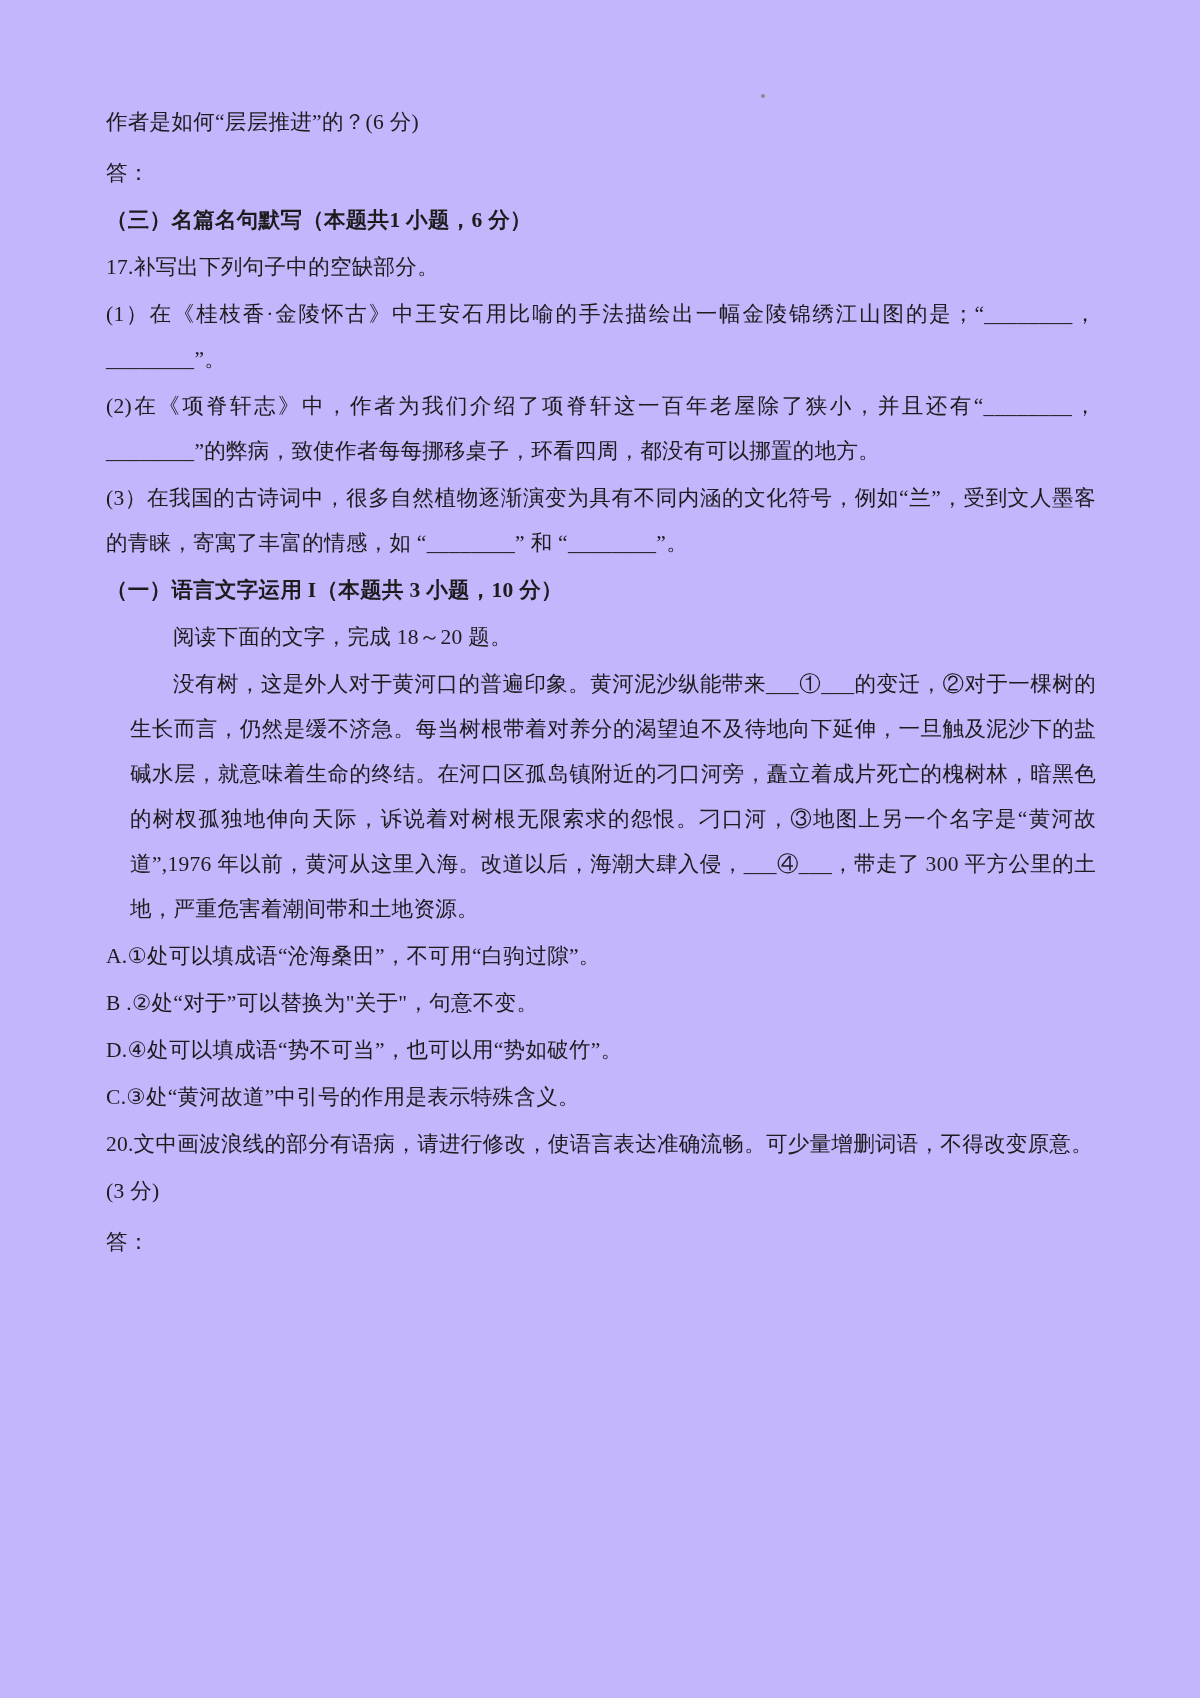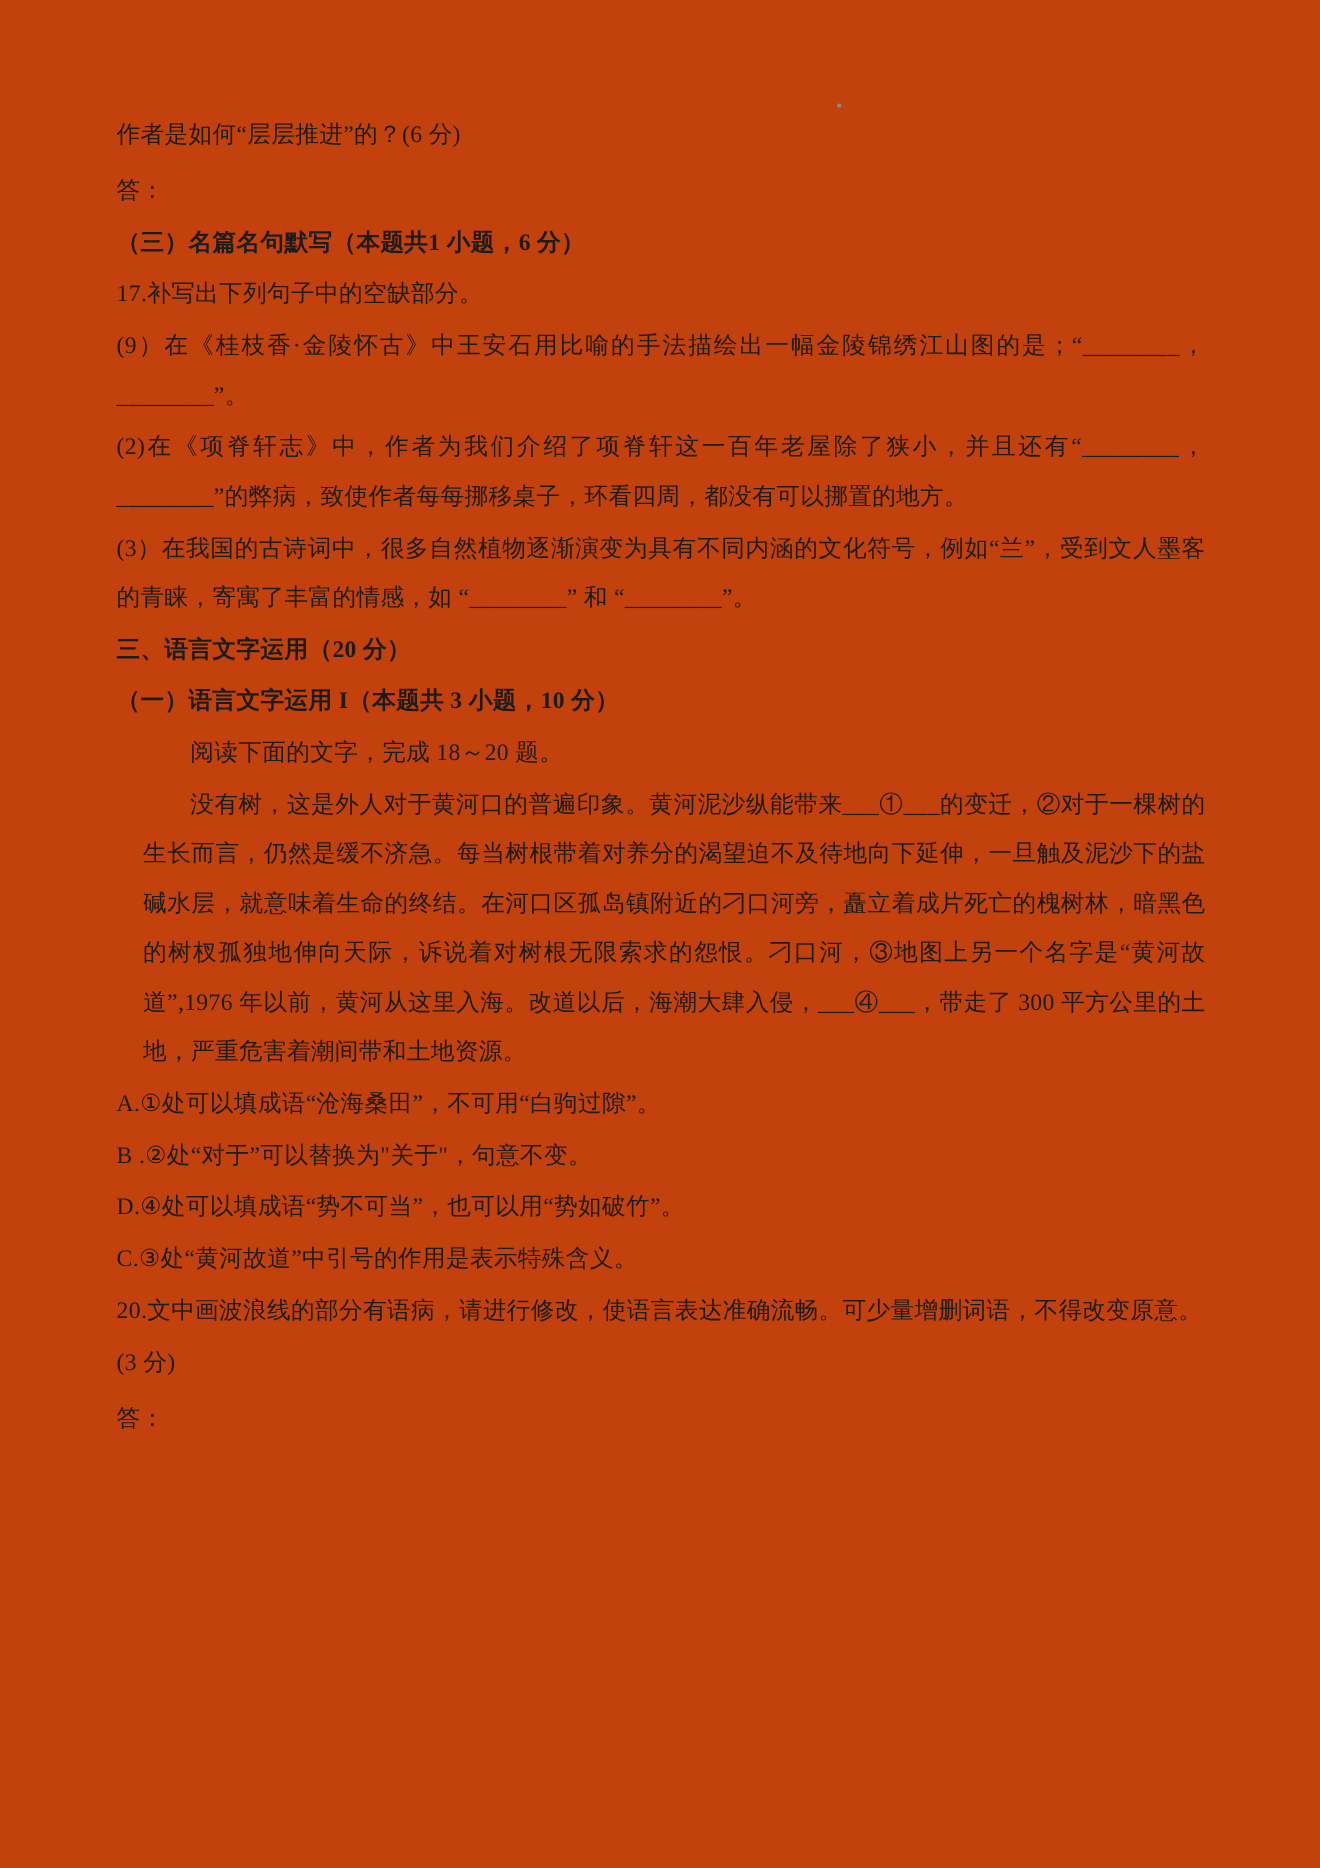--- a/index.html
+++ b/index.html
@@ -1,21 +1,21 @@
 <!DOCTYPE html>
 <html><head>
 <meta charset="utf-8">
 <style>
   html, body { margin: 0; padding: 0; background: #e8e8e8; }
   .page {
     position: relative;
     width: 1200px;
     height: 1698px;
     margin: 0 auto;
-    background: #c2410c;
+    background: #c4b5fd;
     box-sizing: border-box;
     padding: 100px 104px 60px 106px;
     color: #1c1c1c;
     font-family: "Liberation Serif", "DejaVu Serif", serif;
     overflow: hidden;
   }
   .para {
     margin: 0 0 2px 0;
     font-size: 21.5px;
     line-height: 45px;
@@ -48,27 +48,26 @@
   <div class="artifact-dot"></div>
 
   <p class="para">作者是如何“层层推进”的？(6 分)</p>
 
   <p class="para answer-line">答：</p>
 
   <p class="para bold">（三）名篇名句默写（本题共1 小题，6 分）</p>
 
   <p class="para">17.补写出下列句子中的空缺部分。</p>
 
-  <p class="para">(9）在《桂枝香·金陵怀古》中王安石用比喻的手法描绘出一幅金陵锦绣江山图的是；“________，________”。</p>
+  <p class="para">(1）在《桂枝香·金陵怀古》中王安石用比喻的手法描绘出一幅金陵锦绣江山图的是；“________，________”。</p>
 
   <p class="para">(2)在《项脊轩志》中，作者为我们介绍了项脊轩这一百年老屋除了狭小，并且还有“________，________”的弊病，致使作者每每挪移桌子，环看四周，都没有可以挪置的地方。</p>
 
   <p class="para">(3）在我国的古诗词中，很多自然植物逐渐演变为具有不同内涵的文化符号，例如“兰”，受到文人墨客的青睐，寄寓了丰富的情感，如 “________” 和 “________”。</p>
 
-  <p class="para bold">三、语言文字运用（20 分）</p>
 
   <p class="para bold">（一）语言文字运用 I（本题共 3 小题，10 分）</p>
 
   <p class="para indent">阅读下面的文字，完成 18～20 题。</p>
 
   <p class="para indent">没有树，这是外人对于黄河口的普遍印象。黄河泥沙纵能带来___①___的变迁，②对于一棵树的生长而言，仍然是缓不济急。每当树根带着对养分的渴望迫不及待地向下延伸，一旦触及泥沙下的盐碱水层，就意味着生命的终结。在河口区孤岛镇附近的刁口河旁，矗立着成片死亡的槐树林，暗黑色的树杈孤独地伸向天际，诉说着对树根无限索求的怨恨。刁口河，③地图上另一个名字是“黄河故道”,1976 年以前，黄河从这里入海。改道以后，海潮大肆入侵，___④___，带走了 300 平方公里的土地，严重危害着潮间带和土地资源。</p>
 
 
 
   <p class="para">A.①处可以填成语“沧海桑田”，不可用“白驹过隙”。</p>

